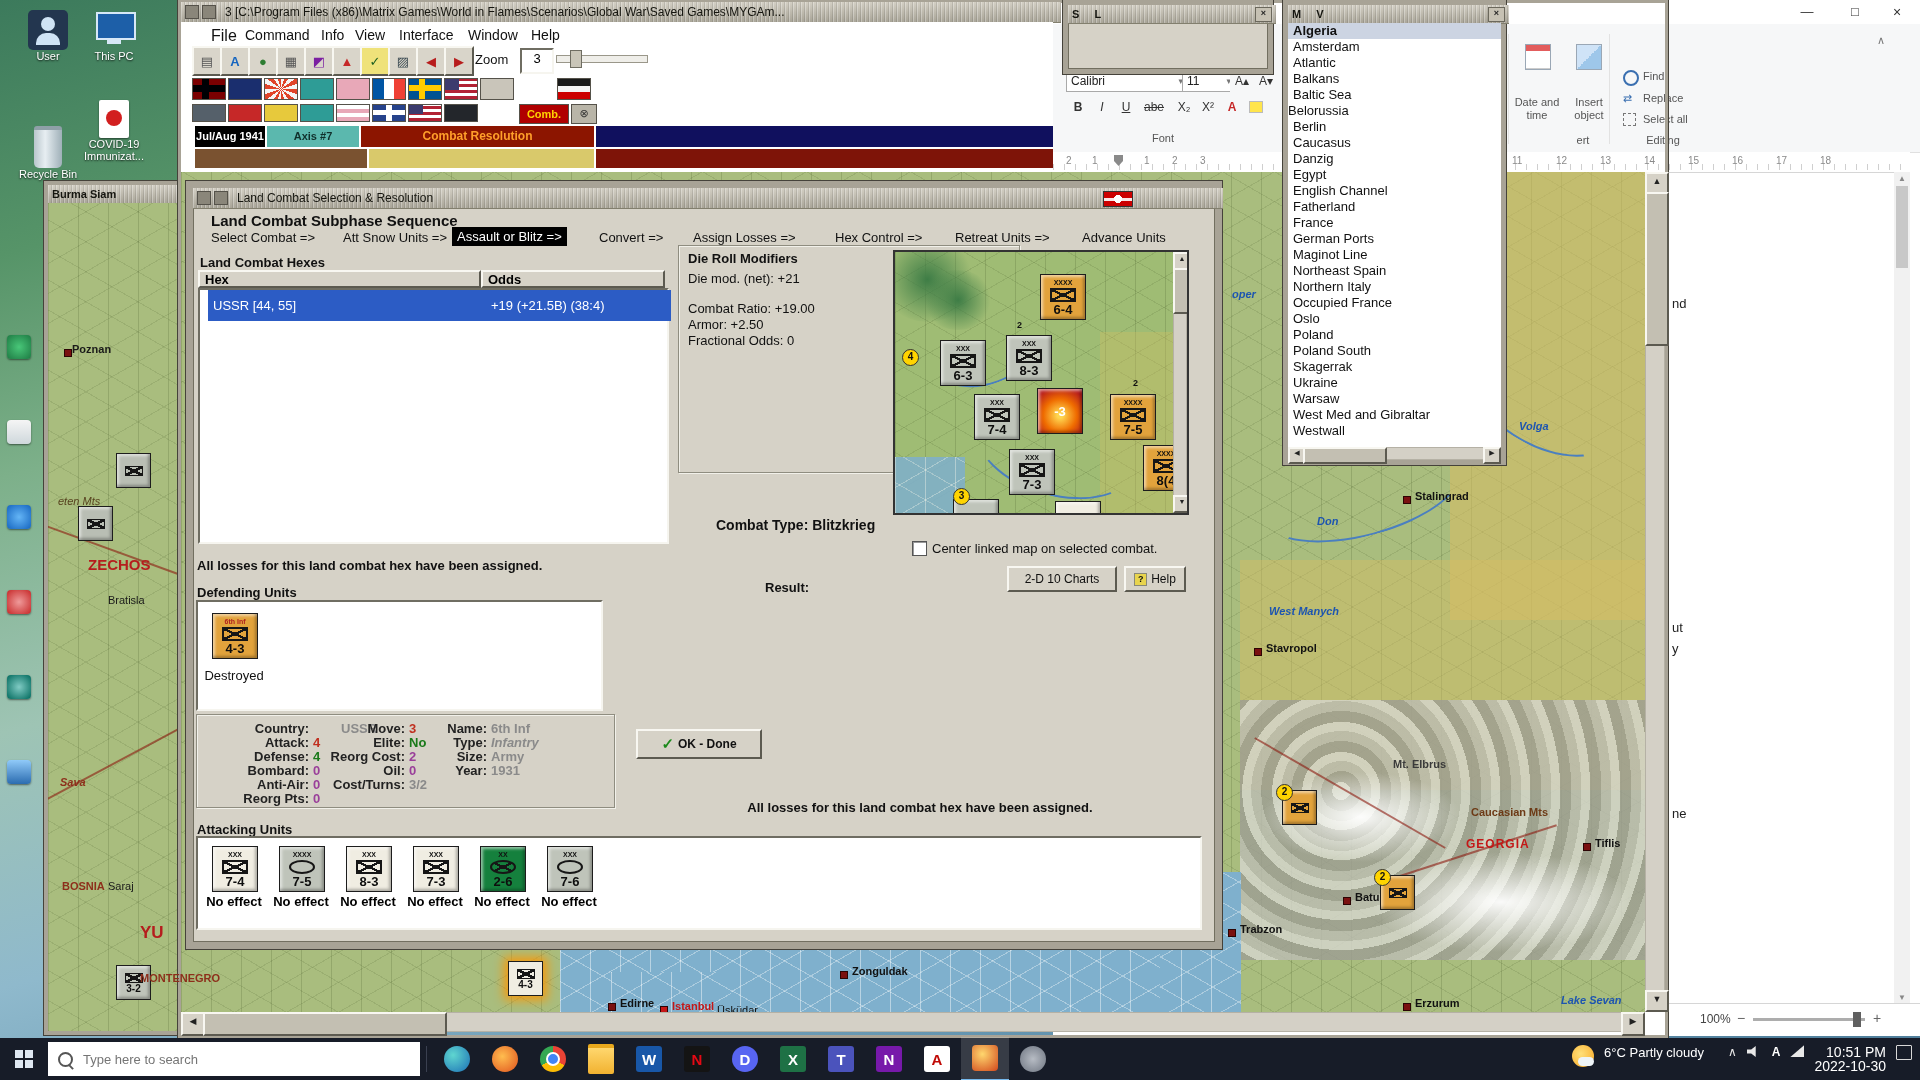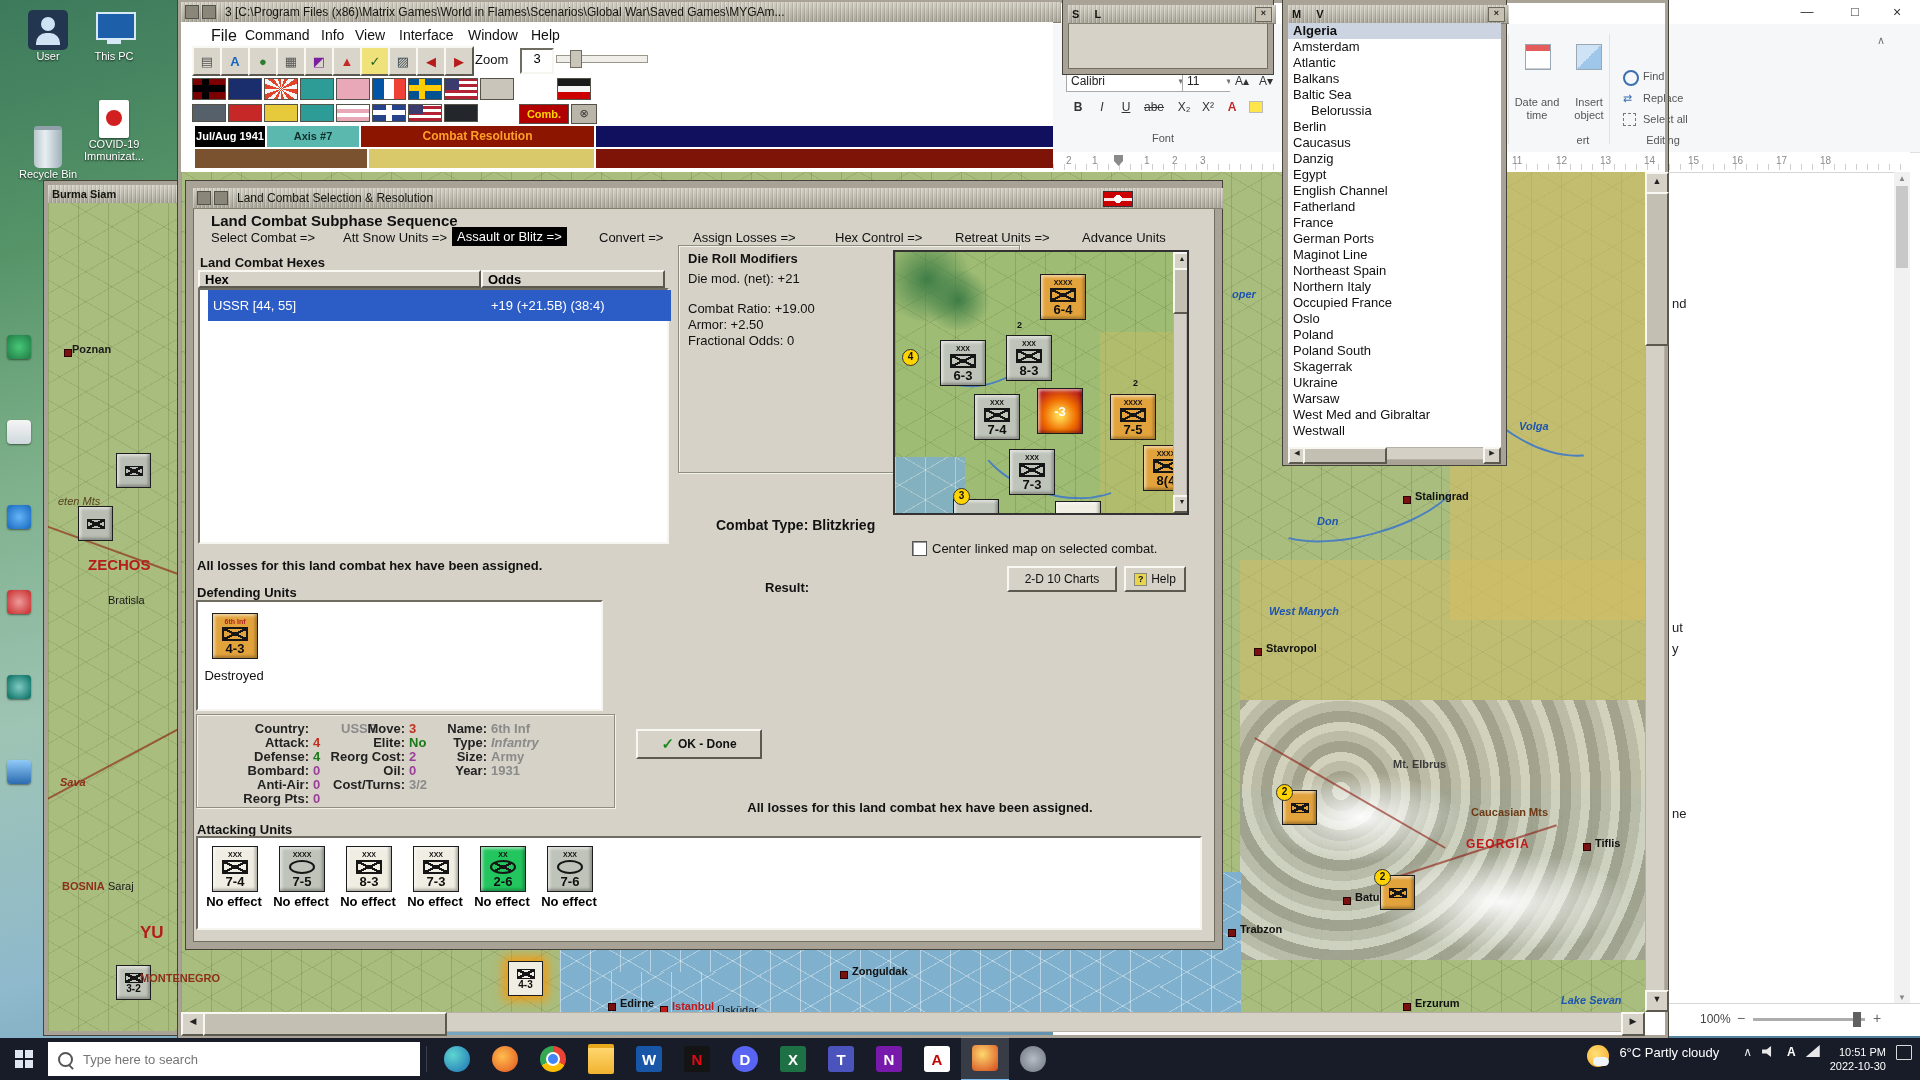--- a/index.html
+++ b/index.html
@@ -539,21 +539,21 @@
         <div class="csym inf"></div>
         <div class="cval">8-3</div>
     </div>
     <div class="abs" style="left:136px;top:56px;width:68px;text-align:center;font-size:13px;font-weight:bold">No effect</div>
     <div class="counter" style="left: 215px; top: 8px; background: rgb(240, 237, 226);">
       <div class="csize">XXX</div>
         <div class="csym inf"></div>
         <div class="cval">7-3</div>
     </div>
     <div class="abs" style="left:203px;top:56px;width:68px;text-align:center;font-size:13px;font-weight:bold">No effect</div>
-    <div class="counter" style="left: 282px; top: 8px; background: #22c55e;">
+    <div class="counter" style="left: 282px; top: 8px; background: #15803d;">
       <div class="csize">XX</div>
         <div class="csym mech"></div>
         <div class="cval">2-6</div>
     </div>
     <div class="abs" style="left:270px;top:56px;width:68px;text-align:center;font-size:13px;font-weight:bold">No effect</div>
     <div class="counter" style="left: 349px; top: 8px; background: rgb(191, 196, 186);">
       <div class="csize">XXX</div>
         <div class="csym arm"></div>
         <div class="cval">7-6</div>
     </div>
@@ -572,21 +572,21 @@
   <div class="gtl" style="left:5px;top:5px;width:213px">
     <span style="letter-spacing:6px">M V</span>
     <span class="gclose">×</span>
   </div>
   <div class="abs" style="left:5px;top:23px;width:213px;height:424px;background:#fff;overflow:hidden;font-size:13px;color:#111">
     <div style="height:16px;padding-left:5px;background:#ccd4e2;font-weight:bold">Algeria</div>
     <div style="height:16px;padding-left:5px">Amsterdam</div>
     <div style="height:16px;padding-left:5px">Atlantic</div>
     <div style="height:16px;padding-left:5px">Balkans</div>
     <div style="height:16px;padding-left:5px">Baltic Sea</div>
-    <div style="height:16px;padding-left:23px">Belorussia</div>
+    <div style="height:16px;padding-left:0">Belorussia</div>
     <div style="height:16px;padding-left:5px">Berlin</div>
     <div style="height:16px;padding-left:5px">Caucasus</div>
     <div style="height:16px;padding-left:5px">Danzig</div>
     <div style="height:16px;padding-left:5px">Egypt</div>
     <div style="height:16px;padding-left:5px">English Channel</div>
     <div style="height:16px;padding-left:5px">Fatherland</div>
     <div style="height:16px;padding-left:5px">France</div>
     <div style="height:16px;padding-left:5px">German Ports</div>
     <div style="height:16px;padding-left:5px">Maginot Line</div>
     <div style="height:16px;padding-left:5px">Northeast Spain</div>
@@ -663,19 +663,19 @@
 
   <div style="margin-left:auto;display:flex;align-items:flex-start;gap:10px;padding-right:8px;color:#fff">
     <div style="width:22px;height:22px;border-radius:50%;background:radial-gradient(circle at 40% 40%,#ffe07a,#f9a825);position:relative">
         <div style="position:absolute;left:6px;top:12px;width:16px;height:9px;border-radius:6px;background:#eef4f8"></div>
       </div>
     <span style="font-size:13px">6°C Partly cloudy</span>
     <span style="font-size:12px;color:#e6e6e6;margin-left:14px">∧</span>
     <div style="width:15px;height:13px;background:#e8e8e8;clip-path:polygon(0 35%,30% 35%,60% 8%,60% 92%,30% 65%,0 65%)"></div>
     <span style="font-size:12px;font-weight:bold">A</span>
     <div style="width:14px;height:12px;background:#e8e8e8;clip-path:polygon(0 100%,100% 0,100% 100%)"></div>
-    <div style="text-align:right;font-size:11px;line-height:14px">
+    <div style="text-align:right;font-size:14px;line-height:14px">
       <div>10:51 PM</div>
       <div>2022-10-30</div>
     </div>
     <div style="width:14px;height:13px;border:1px solid #d8d8d8;border-radius:1px"></div>
   </div>
 </div>
 
 </body></html>

